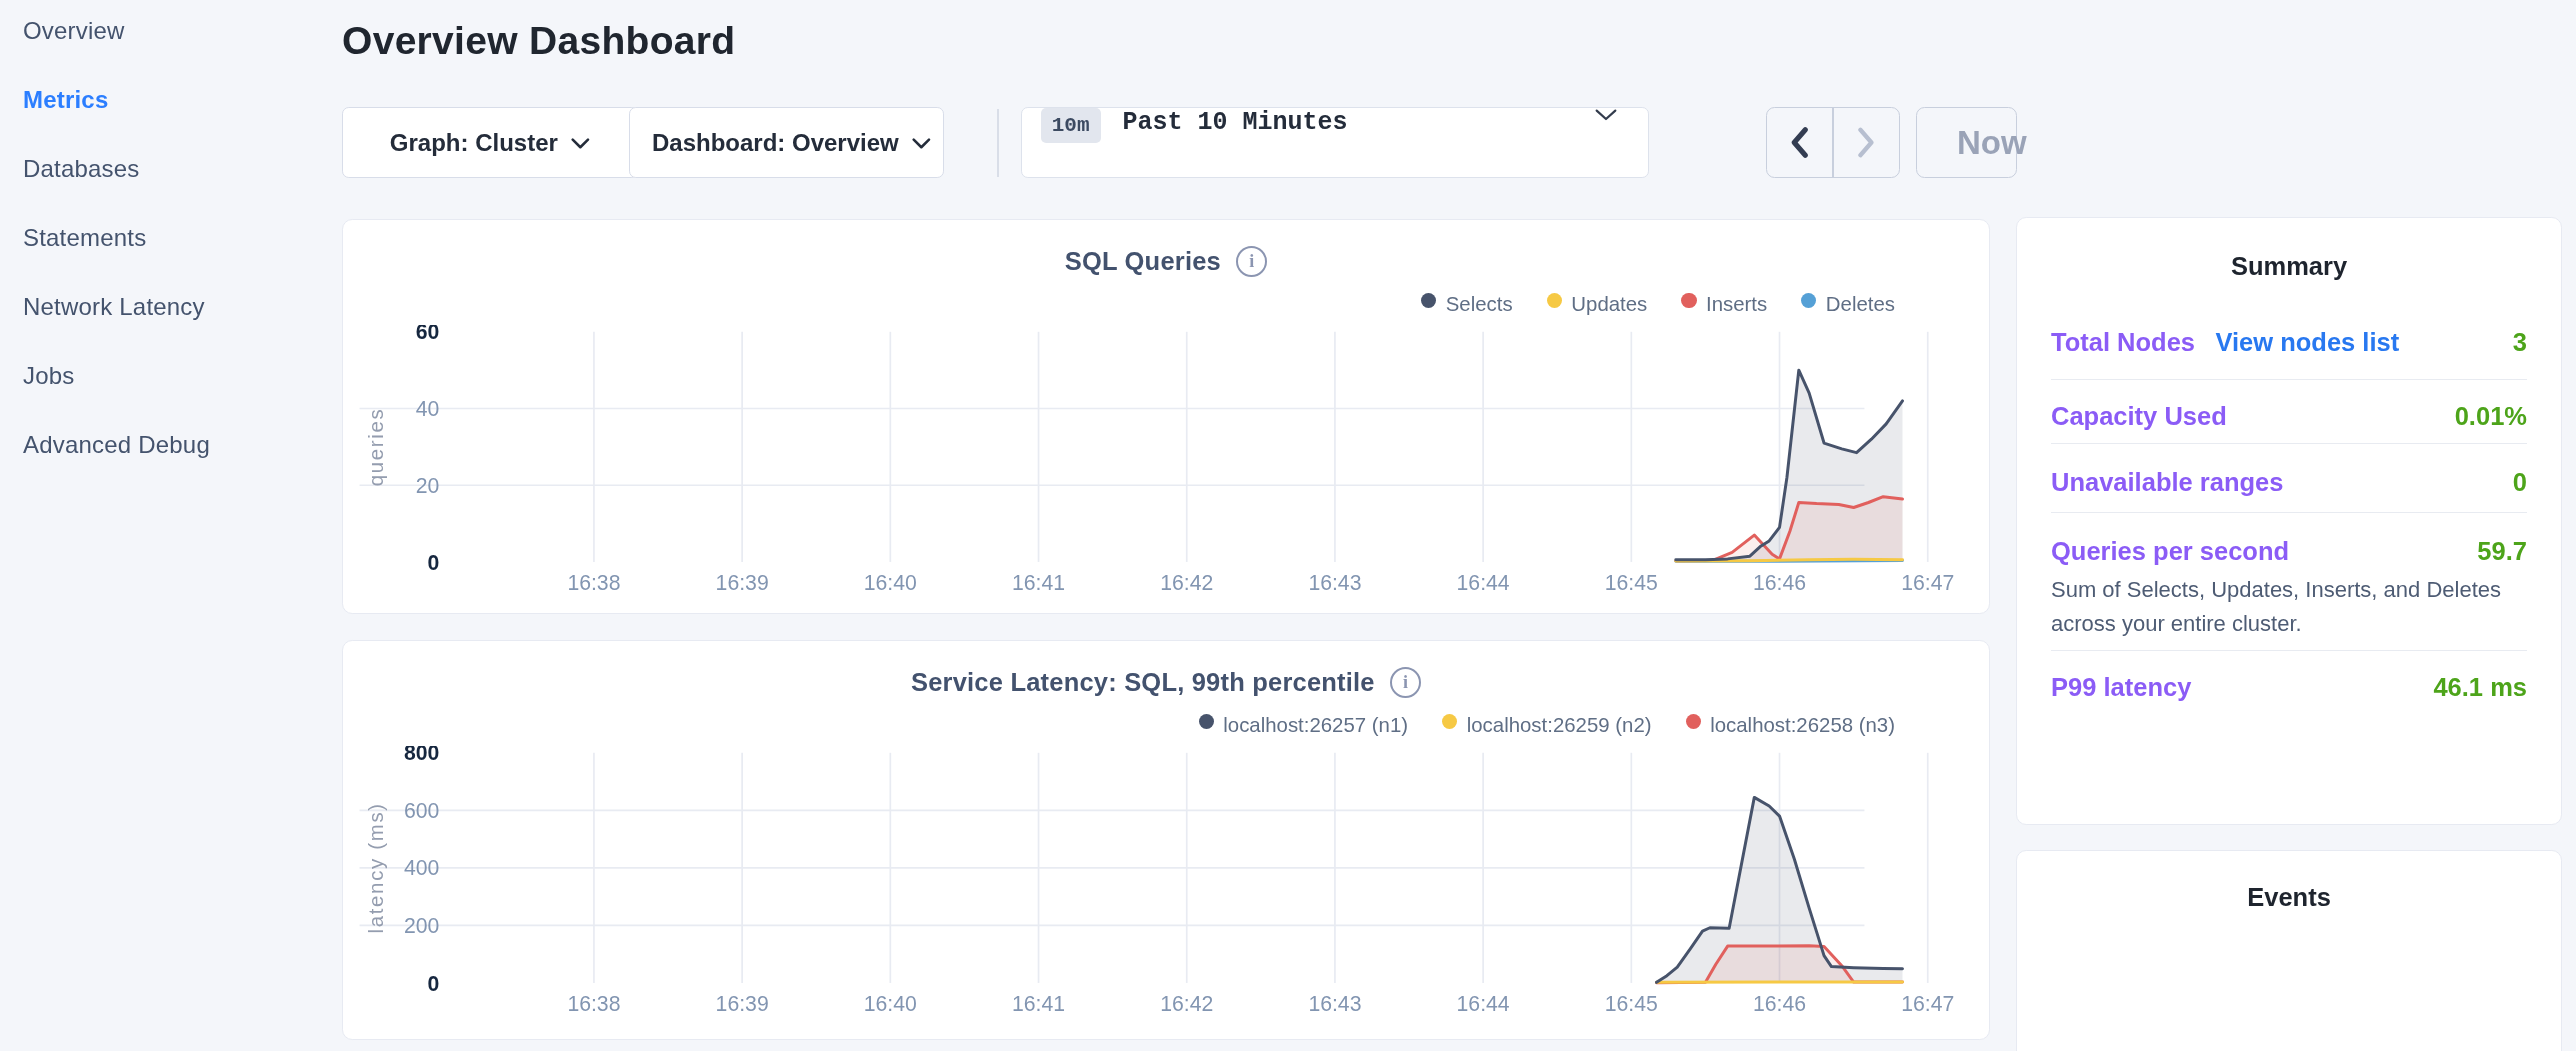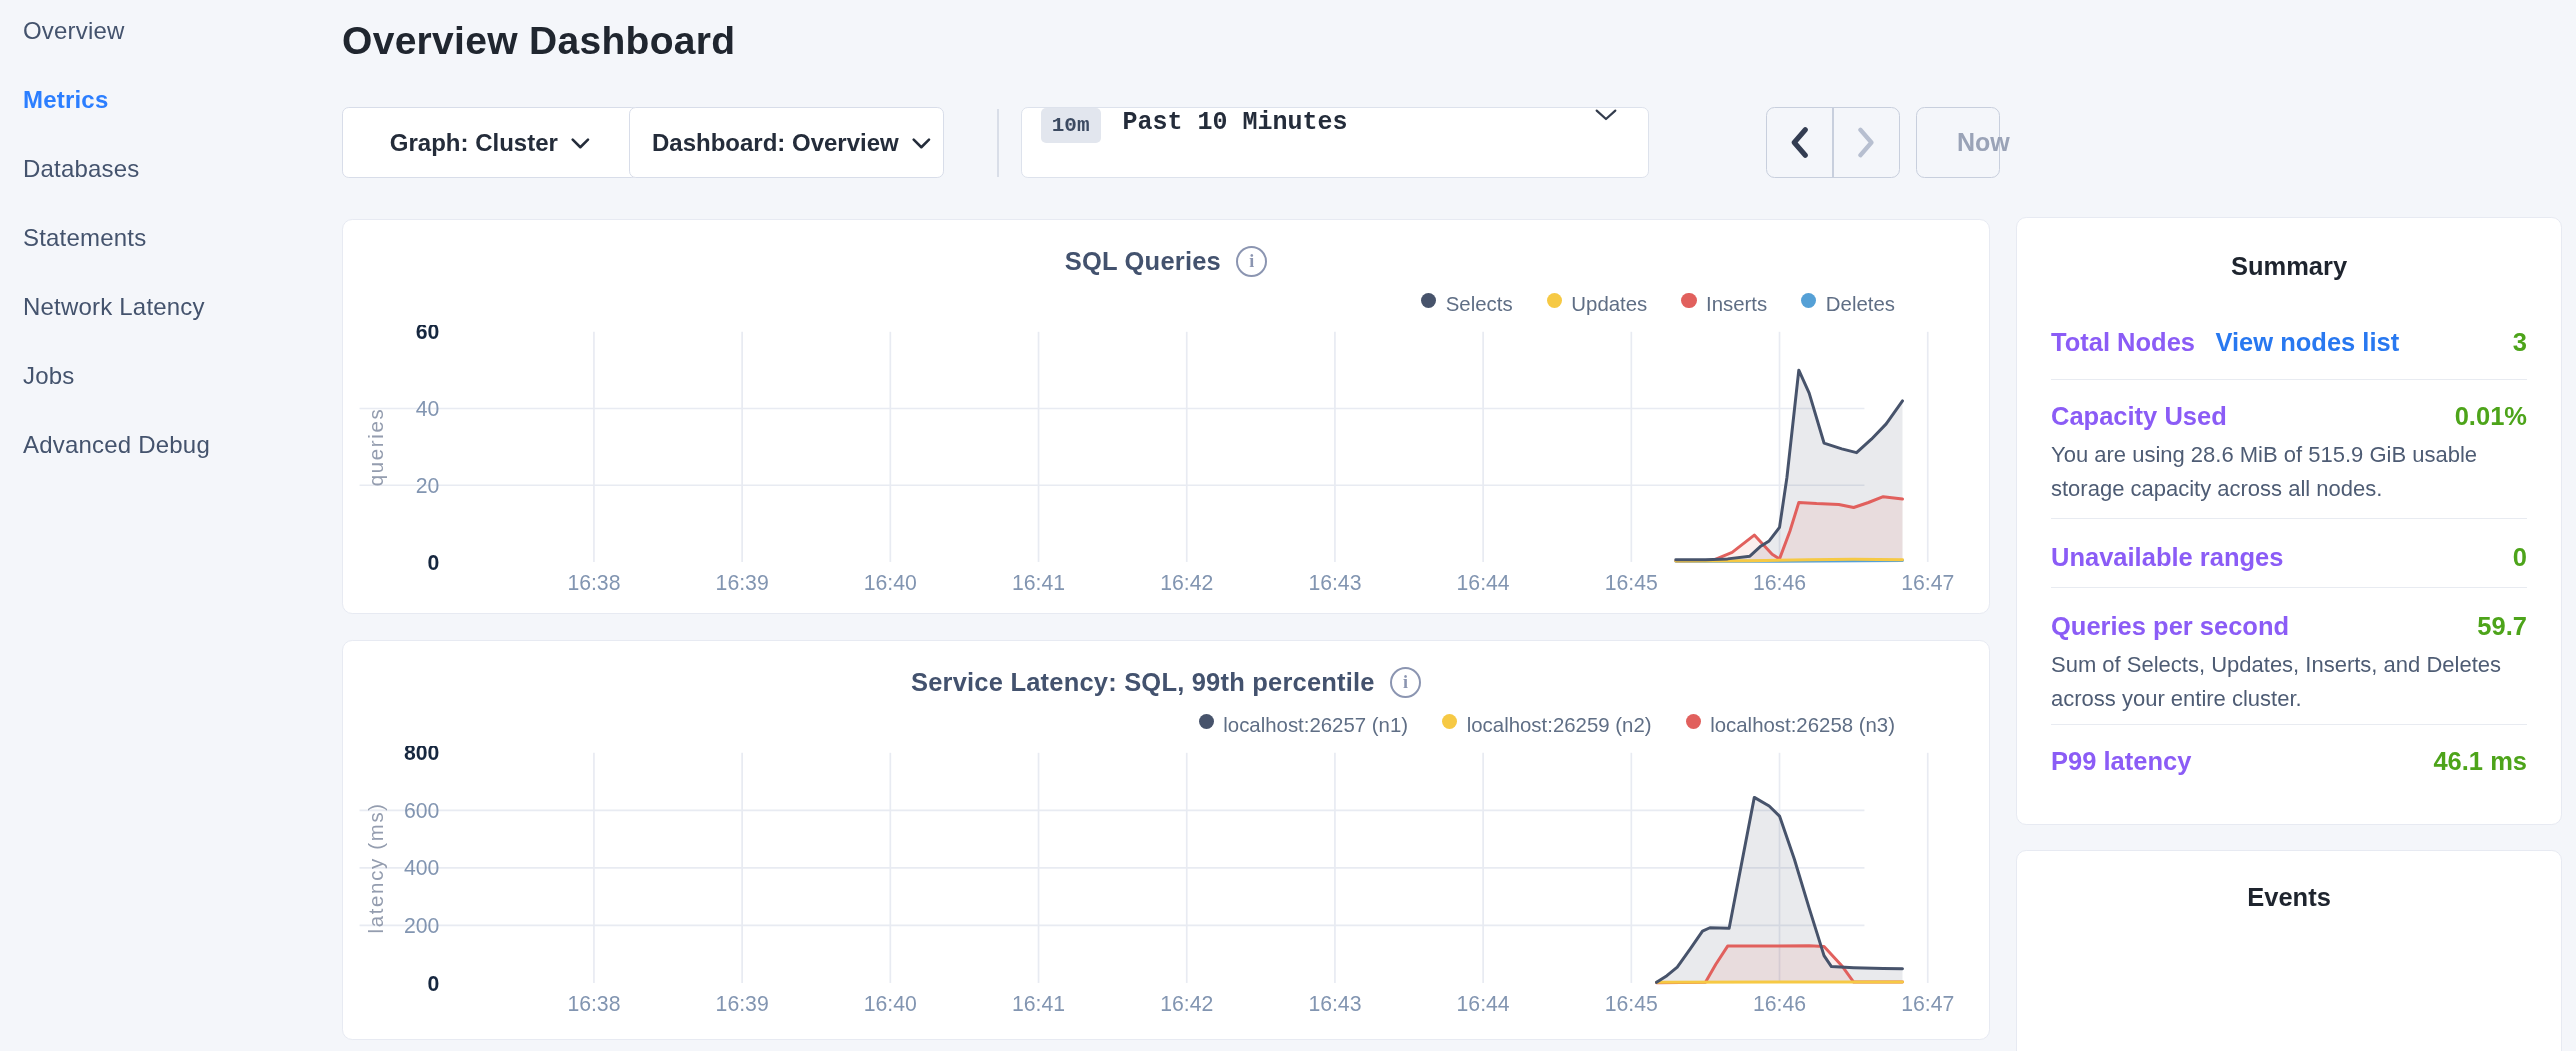--- a/index.html
+++ b/index.html
@@ -43,22 +43,22 @@
   .pager {
     left:1424px; width:134px; border:1.7px solid #c8cfdd; border-radius:8.5px;
     display:flex; background:transparent;
   }
   .pager button {
     flex:1 1 50%; background:transparent; border:none; cursor:pointer;
     display:flex; align-items:center; justify-content:center; font-family:inherit;
   }
   .pager .sep { width:1.7px; background:#c8cfdd; }
   .nowbtn {
-    left:1574px; width:84px; background:transparent; border:1.7px solid #c8cfdd; border-radius:8.5px;
-    font-family:inherit; font-size:25px; font-weight:700; color:#9aa3b7; cursor:pointer;padding-left:40px;
+    left:1574px; width:101px; background:transparent; border:1.7px solid #c8cfdd; border-radius:8.5px;
+    font-family:inherit; font-size:33px; font-weight:700; color:#9aa3b7; cursor:pointer;padding-left:40px;
   }
   
   .card { background:#fff; border:1.7px solid #e7eaf2; border-radius:10.2px; position:absolute; }
   .chart-card { left:0; width:1648px; }
   .chart-card.c1 { top:219px; height:395px; }
   .chart-card.c2 { top:640px; height:400px; }
   .chart-title-row {
     position:absolute; left:0; right:0; top:25.5px; display:flex; align-items:center;
     justify-content:center; gap:15.3px;
   }
@@ -284,21 +284,20 @@
             <span class="srow-label">Total Nodes</span>
             <span class="srow-link">View nodes list</span>
             <span class="srow-value">3</span>
           </div>
         </div>
         <div class="srow" style="padding: 22px 0px 12px;">
           <div class="srow-main">
             <span class="srow-label">Capacity Used</span>
             <span class="srow-value">0.01%</span>
           </div>
-          <div class="srow-desc">You are using 28.6 MiB of 515.9 GiB usable storage capacity across all nodes.</div>
         </div>
         <div class="srow" style="padding: 24px 0px 15.3px;">
           <div class="srow-main">
             <span class="srow-label">Unavailable ranges</span>
             <span class="srow-value">0</span>
           </div>
         </div>
         <div class="srow" style="padding: 24px 0px 8.5px;">
           <div class="srow-main">
             <span class="srow-label">Queries per second</span>

